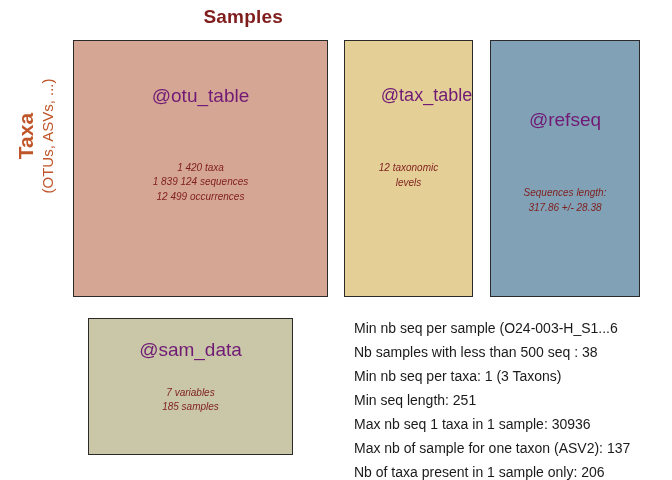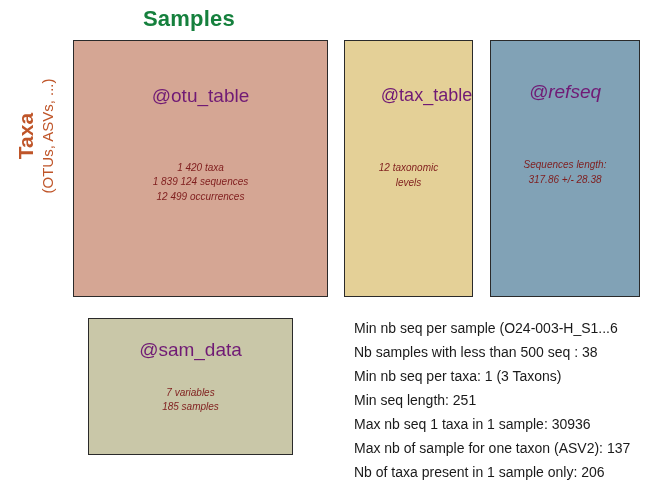--- a/index.html
+++ b/index.html
@@ -15,24 +15,24 @@
     font-family: "Liberation Sans", sans-serif;
     overflow: hidden;
   }
 
   
   .samples-title {
     position: absolute;
     left: 143px;
     top: 6px;
     width: 140px;
-    text-align: left;
-    font-size: 22px;
+    text-align: right;
+    font-size: 19px;
     font-weight: bold;
-    color: #15803d;
+    color: #7f1d1d;
     letter-spacing: 0.2px;
   }
 
   
   .taxa-axis {
     position: absolute;
     left: -74px;
     top: 100px;
     width: 220px;
     height: 72px;
@@ -93,21 +93,21 @@
     left: 344px; top: 40px; width: 129px; height: 257px;
     background: #e4d097;
   }
   #tax-table-box .slot-title { margin-top: 44px; font-size: 18px; margin-left: 36px; }
   #tax-table-box .slot-stats { margin-top: 53px; line-height: 1.55; }
 
   #refseq-box {
     left: 490px; top: 40px; width: 150px; height: 257px;
     background: #81a2b6;
   }
-  #refseq-box .slot-title { margin-top: 40px; font-style: italic; }
+  #refseq-box .slot-title { margin-top: 68px; }
   #refseq-box .slot-stats { margin-top: 53px; line-height: 1.5; }
 
   #sam-data-box {
     left: 88px; top: 318px; width: 205px; height: 137px;
     background: #c9c7a8;
   }
   #sam-data-box .slot-title { margin-top: 20px; }
   #sam-data-box .slot-stats { margin-top: 24px; }
 
   

